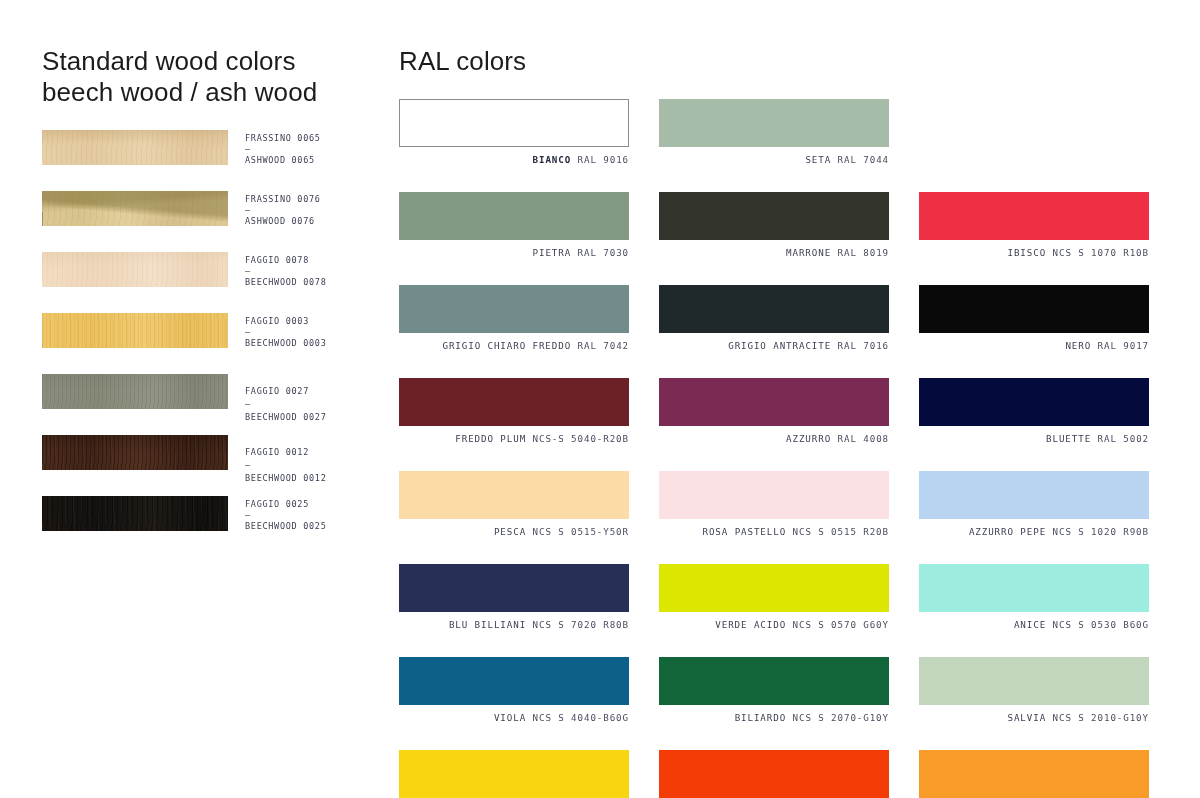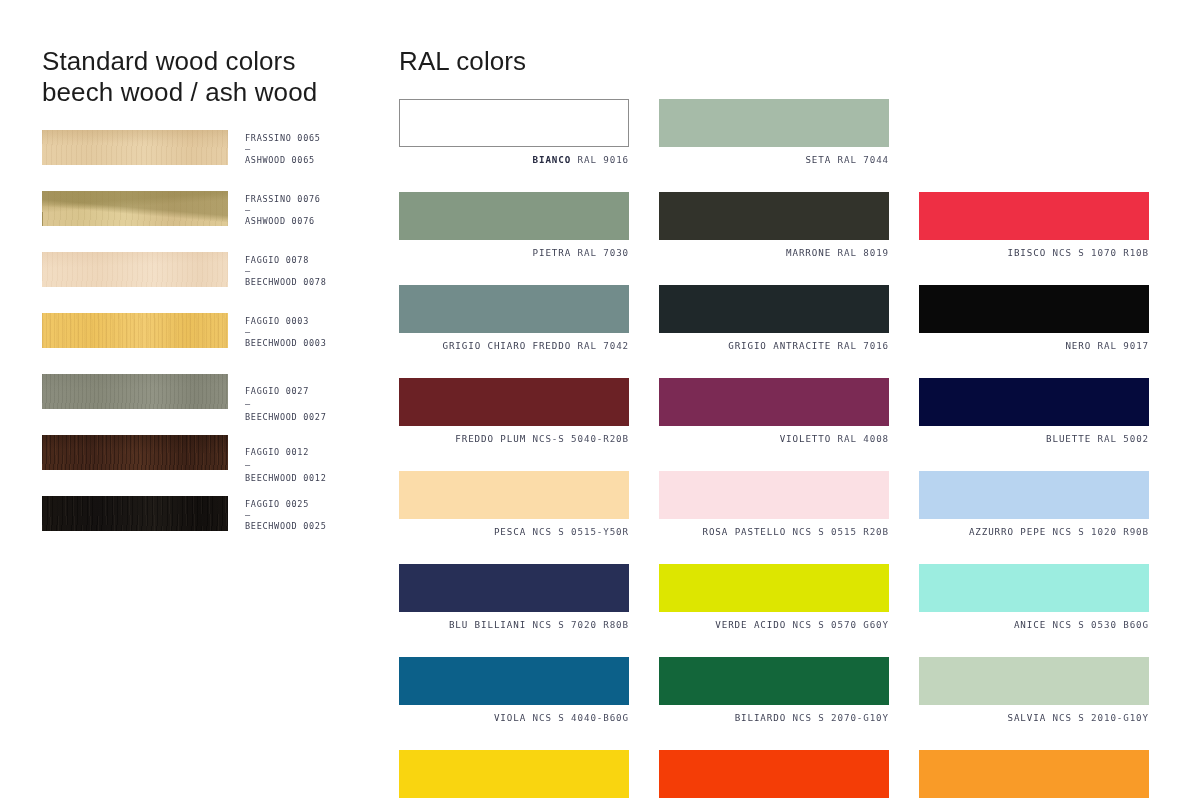--- a/index.html
+++ b/index.html
@@ -245,21 +245,21 @@
         <div class="ral-cell">
           <div class="ral-swatch" style="background: rgb(9, 9, 9);"></div>
           <div class="ral-label"><span class="nm">NERO</span> <span class="cd">RAL 9017</span></div>
         </div>
         <div class="ral-cell">
           <div class="ral-swatch" style="background: rgb(107, 33, 37);"></div>
           <div class="ral-label"><span class="nm">FREDDO PLUM</span> <span class="cd">NCS-S 5040-R20B</span></div>
         </div>
         <div class="ral-cell">
           <div class="ral-swatch" style="background: rgb(123, 42, 84);"></div>
-          <div class="ral-label"><span class="nm">VIOLETTO</span> <span class="cd">RAL 4008</span></div>
+          <div class="ral-label"><span class="nm">AZZURRO</span> <span class="cd">RAL 4008</span></div>
         </div>
         <div class="ral-cell">
           <div class="ral-swatch" style="background: rgb(5, 10, 60);"></div>
           <div class="ral-label"><span class="nm">BLUETTE</span> <span class="cd">RAL 5002</span></div>
         </div>
         <div class="ral-cell">
           <div class="ral-swatch" style="background: rgb(251, 220, 169);"></div>
           <div class="ral-label"><span class="nm">PESCA</span> <span class="cd">NCS S 0515-Y50R</span></div>
         </div>
         <div class="ral-cell">

